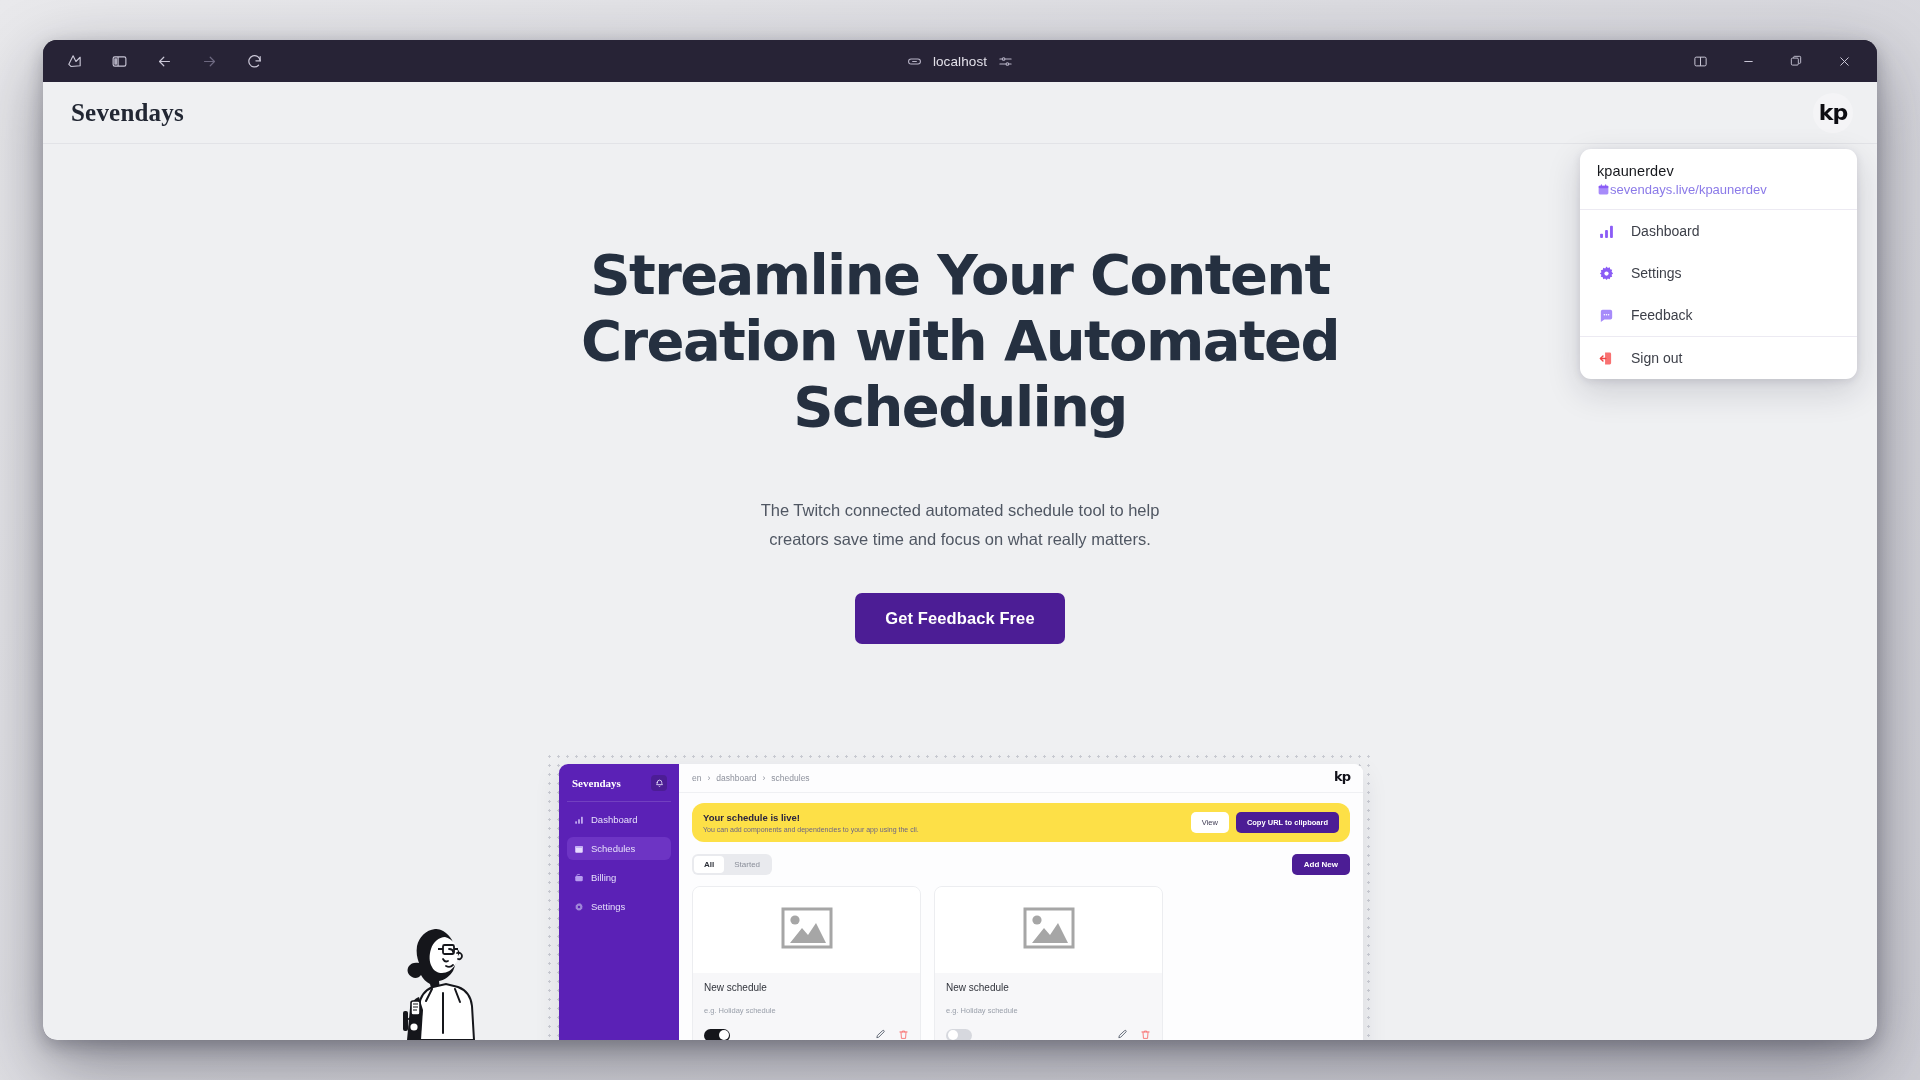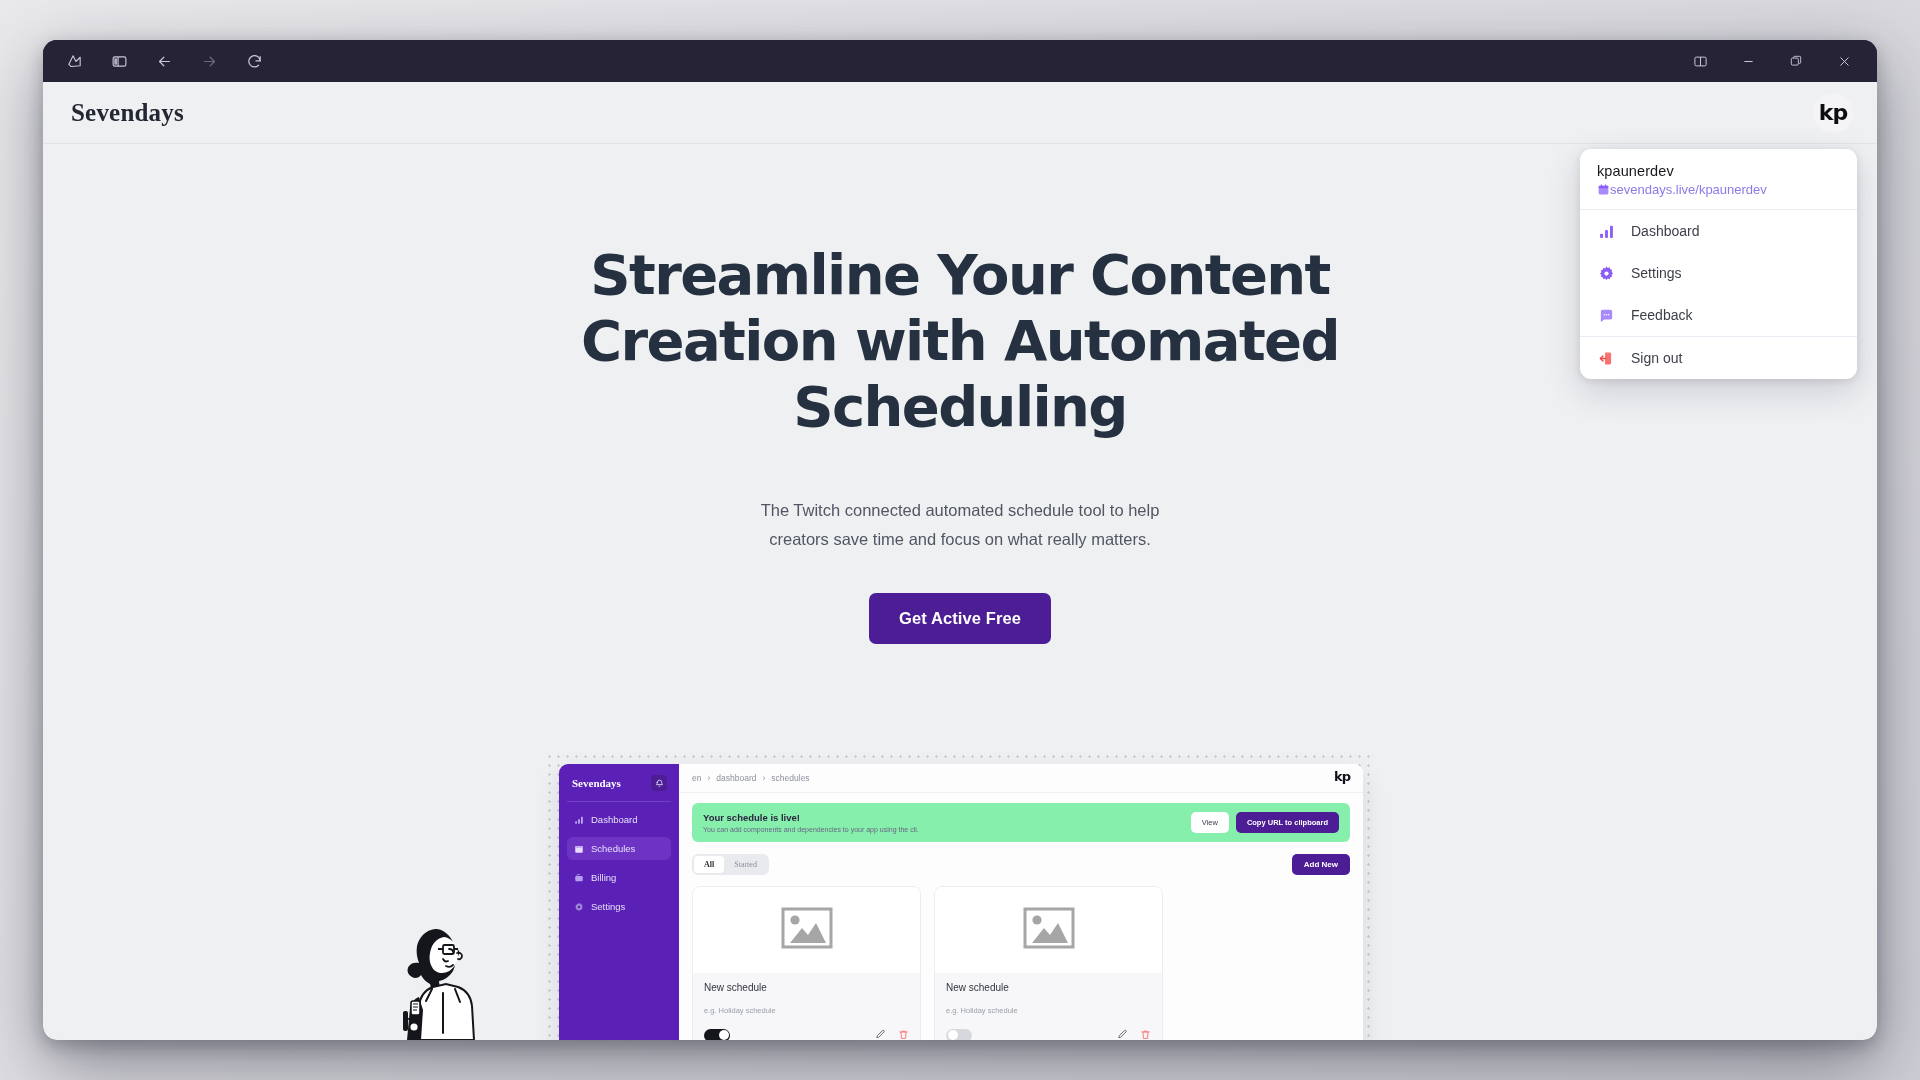--- a/index.html
+++ b/index.html
@@ -208,22 +208,22 @@
     border-bottom: 1px solid #eff0f3;
     position: relative;
   }
   .crumbs .kp {
     position: absolute; right: 13px; top: 5px;
     font-weight: 800; font-size: 13px; color: #12121a;
     font-family: "DejaVu Sans", sans-serif; letter-spacing: -1px;
   }
   .app-body { padding: 10px 13px; flex: 1 1 auto; }
   .banner {
-    background: #86efac;
-    border-radius: 6px;
+    background: #fde047;
+    border-radius: 12px;
     padding: 9px 11px;
     display: flex; align-items: center; justify-content: space-between;
     gap: 2px;
   }
   .banner-title { font-size: 9.5px; font-weight: 700; color: #2a2440; }
   .banner-sub { font-size: 7px; color: #6b6486; margin-top: 3px; }
   .banner-acts { display: flex; align-items: center; gap: 7px; }
   .btn-view {
     background: #ffffff; color: #3d3a52;
     font-size: 7.5px; padding: 6px 11px; border-radius: 5px; border: none;
@@ -234,21 +234,21 @@
     font-weight: 600;
   }
   .toolbar {
     display: flex; align-items: center; justify-content: space-between;
     margin-top: 12px;
   }
   .segmented {
     display: inline-flex; background: #e9eaee; border-radius: 6px; padding: 2px;
   }
   .seg {
-    font-size: 8px; padding: 4px 10px; border-radius: 4px; color: #8a8e99; border: none; background: transparent; font-family: Liberation Serif, serif;
+    font-size: 8px; padding: 4px 10px; border-radius: 4px; color: #8a8e99; border: none; background: transparent;
   }
   .seg.active { background: #ffffff; color: #2c2f38; font-weight: 600; }
   .btn-add {
     background: #4c1d95; color: #fff; font-size: 8px; font-weight: 700;
     padding: 6px 12px; border-radius: 5px; border: none;
   }
   .cards { display: flex; gap: 13px; margin-top: 11px; }
   .card {
     width: 229px;
     background: #f7f7f9;
@@ -319,20 +319,36 @@
         </svg>
       </div>
       <div class="tb-btn">
         <svg width="17" height="17" viewBox="0 0 24 24" fill="none" stroke="currentColor" stroke-width="1.7" stroke-linecap="round">
           <path d="M20 11a8 8 0 1 0-2.3 6.3"></path>
             <path d="M20 5v6h-6"></path>
         </svg>
       </div>
     </div>
 
+    <div class="tb-center">
+      <span style="color:#b9b5c8;display:flex;">
+        <svg width="15" height="15" viewBox="0 0 24 24" fill="none" stroke="currentColor" stroke-width="1.7" stroke-linecap="round">
+          <path d="M9 12h6"></path>
+            <rect x="2.5" y="8" width="19" height="8" rx="4"></rect>
+        </svg>
+      </span>
+      <span class="url-text">localhost</span>
+      <span style="color:#b9b5c8;display:flex;">
+        <svg width="15" height="15" viewBox="0 0 24 24" fill="none" stroke="currentColor" stroke-width="1.7" stroke-linecap="round">
+          <path d="M3 8h18M3 16h18"></path>
+            <circle cx="9" cy="8" r="2.1" fill="#272336"></circle>
+            <circle cx="15" cy="16" r="2.1" fill="#272336"></circle>
+        </svg>
+      </span>
+    </div>
 
     <div class="tb-right">
       <div class="tb-btn">
         <svg width="15" height="15" viewBox="0 0 24 24" fill="none" stroke="currentColor" stroke-width="1.6">
           <rect x="3" y="5" width="18" height="14" rx="2.2"></rect>
             <path d="M12 5v14"></path>
         </svg>
       </div>
       <div class="tb-btn">
         <svg width="15" height="15" viewBox="0 0 24 24" stroke="currentColor" stroke-width="1.6" stroke-linecap="round">
@@ -420,21 +436,21 @@
             <path d="M7 8.5L3.5 12 7 15.5" stroke="#ef4444" stroke-width="2" stroke-linecap="round" stroke-linejoin="round"></path>
           </svg>
         </span>
         <span>Sign out</span>
       </div>
     </div>
 
     <div class="hero">
       <h1>Streamline Your Content Creation with Automated Scheduling</h1>
       <p>The Twitch connected automated schedule tool to help creators save time and focus on what really matters.</p>
-      <button class="cta">Get Active Free</button>
+      <button class="cta">Get Feedback Free</button>
     </div>
 
     <div class="preview-wrap">
       <div class="dots"></div>
 
       <div class="app-mock">
 
         <div class="app-side">
           <div class="app-side-top">
             <span class="app-brand">Sevendays</span>

